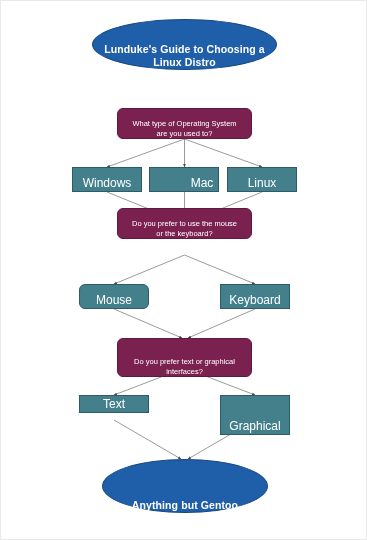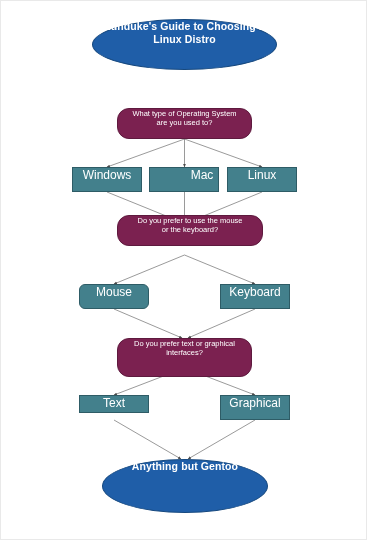--- a/index.html
+++ b/index.html
@@ -26,39 +26,39 @@
     position: absolute;
     left: 0;
     top: 0;
     width: 367px;
     height: 540px;
   }
   .node {
     position: absolute;
     box-sizing: border-box;
     display: flex;
-    align-items: flex-start;
+    align-items: flex-end;
     justify-content: center;
     text-align: center;
     color: #ffffff;
     line-height: 1.25;
     z-index: 3;
   }
   .node-terminal {
     background: #1f5ea8;
     border: 1px solid #17497f;
     border-radius: 50%;
     font-size: 10.5px;
     font-weight: bold;
     letter-spacing: 0.1px;
   }
   .node-question {
     background: #7b2150;
     border: 1px solid #5e1a3e;
-    border-radius: 12px;
+    border-radius: 6px;
     font-size: 7.5px;
     padding: 0 10px;
   }
   .node-option {
     background: #43808c;
     border: 1px solid #2e5c66;
     font-size: 12px;
   }
   .node-label {
     display: block;
@@ -113,21 +113,21 @@
   <div class="node node-option" style="left:71px; top:166px; width:70px; height:25px;">
     <span class="node-label">Windows</span>
   </div>
   <div class="node node-option" style="left:148px; top:166px; width:70px; height:25px;padding-left:36px;">
     <span class="node-label">Mac</span>
   </div>
   <div class="node node-option" style="left:226px; top:166px; width:70px; height:25px;">
     <span class="node-label">Linux</span>
   </div>
 
-  <div class="node node-question" style="left:116px; top:214px; width:146px; height:31px;">
+  <div class="node node-question" style="left:116px; top:207px; width:135px; height:31px;">
     <span class="node-label">
       <span>Do you prefer to use the mouse</span><br>
       <span>or the keyboard?</span>
     </span>
   </div>
 
   <div class="node node-option" style="left:78px; top:283px; width:70px; height:25px;border-radius:6px;">
     <span class="node-label">Mouse</span>
   </div>
   <div class="node node-option" style="left:219px; top:283px; width:70px; height:25px;">
@@ -137,21 +137,21 @@
   <div class="node node-question" style="left:116px; top:337px; width:135px; height:39px;">
     <span class="node-label">
       <span>Do you prefer text or graphical</span><br>
       <span>interfaces?</span>
     </span>
   </div>
 
   <div class="node node-option" style="left:78px; top:394px; width:70px; height:18px;">
     <span class="node-label">Text</span>
   </div>
-  <div class="node node-option" style="left:219px; top:394px; width:70px; height:25px;">
+  <div class="node node-option" style="left:219px; top:394px; width:70px; height:40px;">
     <span class="node-label">Graphical</span>
   </div>
 
   <div class="node node-terminal" style="left:101px; top:458px; width:166px; height:54px;">
     <span class="node-label">Anything but Gentoo</span>
   </div>
 
 </div>
 
 </body></html>

